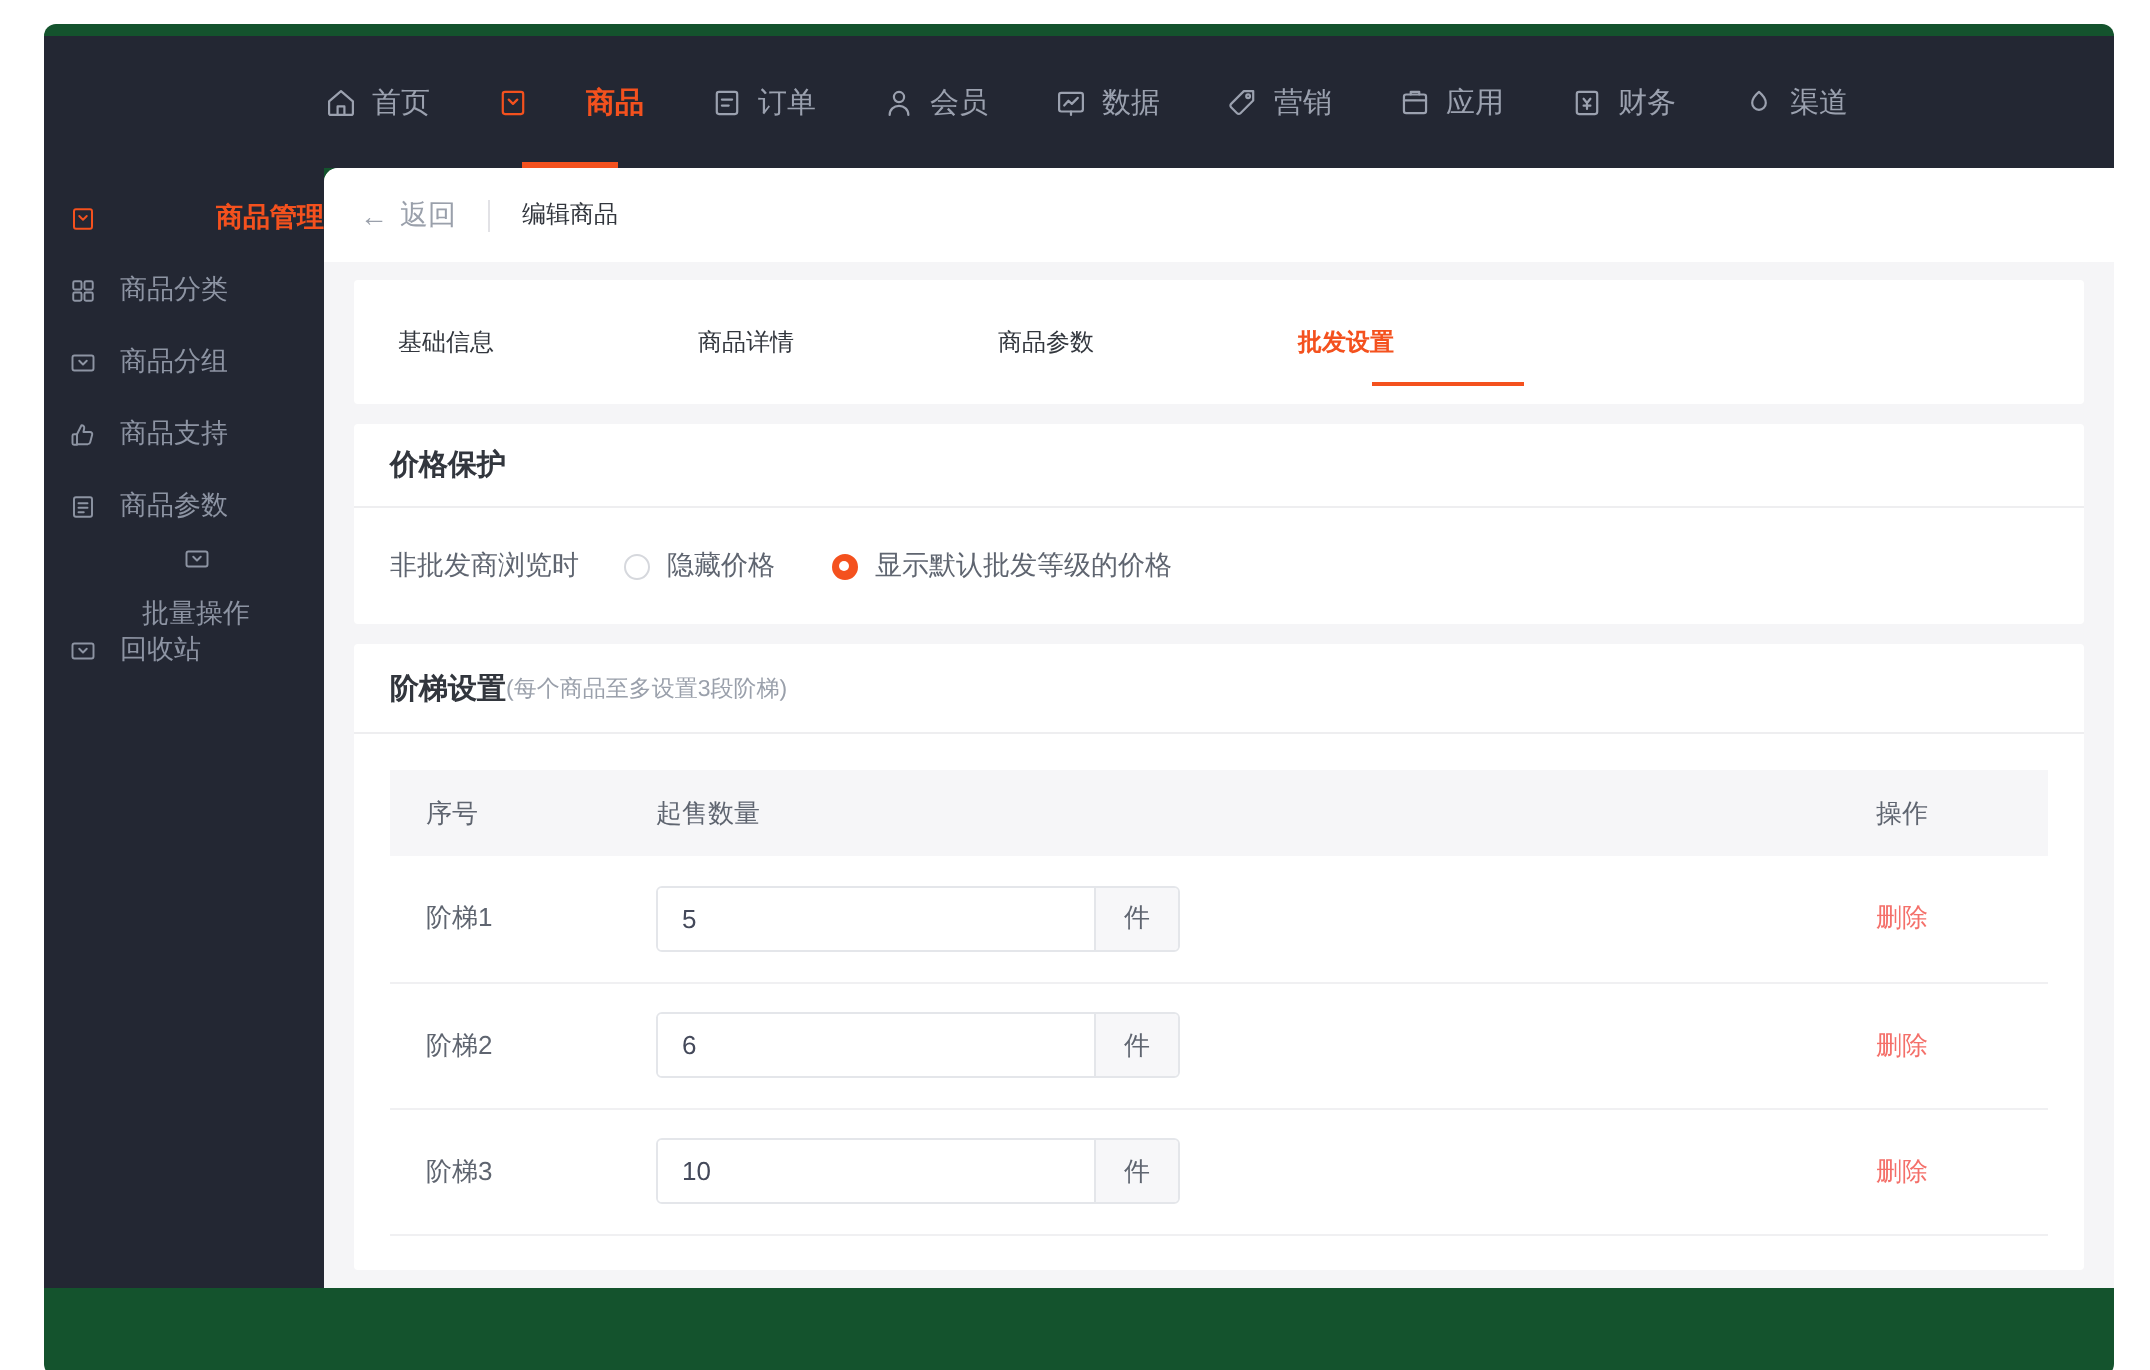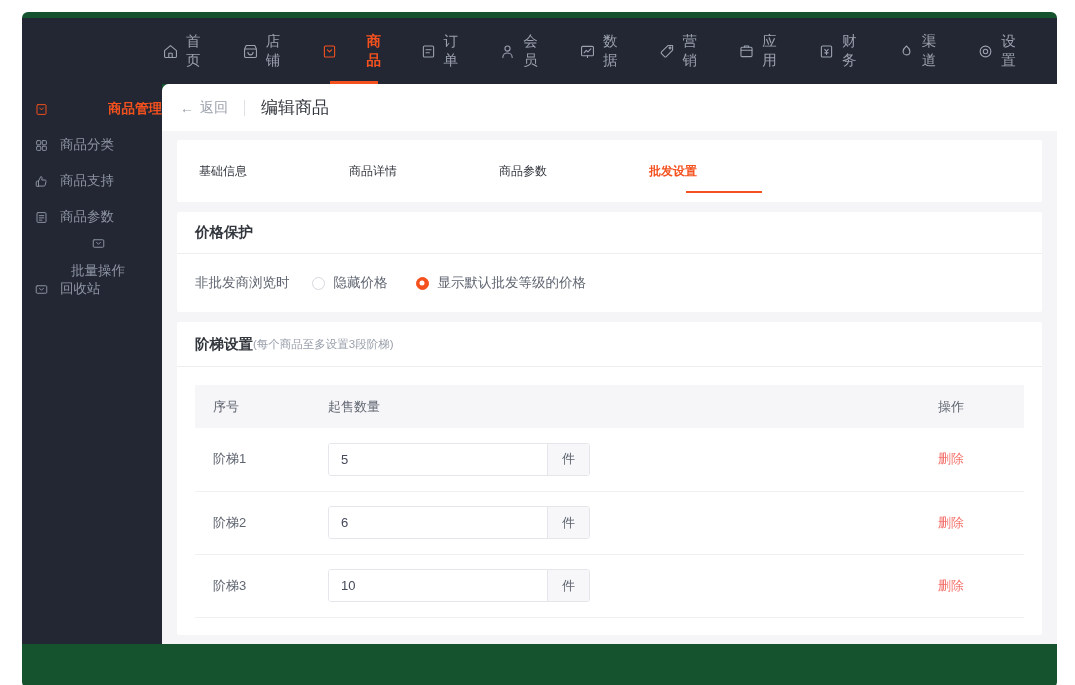--- a/index.html
+++ b/index.html
@@ -91,21 +91,21 @@
     padding-left: 18px;
     border-top-left-radius: 7px;
   }
   #back-link {
     display: flex; align-items: center; gap: 6px;
     color: #9aa0ab; font-size: 14px; cursor: pointer;
   }
   #back-divider {
     width: 1px; height: 16px; background: #e2e2e6; margin: 0 16px;
   }
-  #bc-title { color: #32363d; font-size: 17px; }
+  #bc-title { color: #32363d; font-size: 12px; }
 
   
   #tabcard {
     margin: 9px 15px 0 15px;
     height: 62px;
     background: #ffffff;
     border-radius: 2px;
     display: flex;
     align-items: stretch;
     padding-left: 22px;
@@ -251,30 +251,20 @@
   <div id="topnav">
       <div class="nav-item">
         <span>
           <svg class="nv-ico" viewBox="0 0 20 20" fill="none" stroke="currentColor" stroke-width="1.3" stroke-linecap="round" stroke-linejoin="round">
             <path d="M3 9l7-6 7 6v7a1 1 0 0 1-1 1H4a1 1 0 0 1-1-1z"></path>
             <path d="M8 17v-5h4v5"></path>
           </svg>
         </span>
         <span>首页</span>
       </div>
-      <div class="nav-item">
-        <span>
-          <svg class="nv-ico" viewBox="0 0 20 20" fill="none" stroke="currentColor" stroke-width="1.3" stroke-linecap="round" stroke-linejoin="round">
-            <rect x="3" y="7" width="14" height="10" rx="1.5"></rect>
-            <path d="M3 7l2-4h10l2 4"></path>
-            <path d="M7 11a3 3 0 0 0 6 0"></path>
-          </svg>
-        </span>
-        <span>店铺</span>
-      </div>
       <div class="nav-item active">
         <span>
           <svg class="nv-ico" viewBox="0 0 20 20" fill="none" stroke="currentColor" stroke-width="1.3" stroke-linecap="round" stroke-linejoin="round">
             <rect x="4" y="3.5" width="12" height="13" rx="1.3"></rect>
             <path d="M7.5 8l2.5 2.5L12.5 8"></path>
           </svg>
         </span>
         <span>商品</span>
         <span class="nav-underline"></span>
       </div>
@@ -333,29 +323,20 @@
         </span>
         <span>财务</span>
       </div>
       <div class="nav-item">
         <span>
           <svg class="nv-ico" viewBox="0 0 20 20" fill="none" stroke="currentColor" stroke-width="1.3" stroke-linecap="round" stroke-linejoin="round">
             <path d="M10 3.5c2.6 2.2 4 4.4 4 6.5a4 4 0 0 1-8 0c0-2.1 1.4-4.3 4-6.5z"></path>
           </svg>
         </span>
         <span>渠道</span>
-      </div>
-      <div class="nav-item">
-        <span>
-          <svg class="nv-ico" viewBox="0 0 20 20" fill="none" stroke="currentColor" stroke-width="1.3" stroke-linecap="round" stroke-linejoin="round">
-            <circle cx="10" cy="10" r="2.6"></circle>
-            <circle cx="10" cy="10" r="6.3"></circle>
-          </svg>
-        </span>
-        <span>设置</span>
       </div>
     </div>
 
   <div id="sidebar">
       <div class="side-item active" style="margin-bottom: 2px;">
         <span>
           <svg class="sv-ico" viewBox="0 0 20 20" fill="none" stroke="currentColor" stroke-width="1.3" stroke-linecap="round" stroke-linejoin="round">
             <rect x="4" y="3.5" width="12" height="13" rx="1.3"></rect>
             <path d="M7.5 8l2.5 2.5L12.5 8"></path>
           </svg>
@@ -365,20 +346,29 @@
       <div class="side-item" style="margin-bottom: 2px;">
         <span>
           <svg class="sv-ico" viewBox="0 0 20 20" fill="none" stroke="currentColor" stroke-width="1.3" stroke-linecap="round" stroke-linejoin="round">
             <rect x="3.5" y="3.5" width="5.5" height="5.5" rx="1"></rect>
             <rect x="11" y="3.5" width="5.5" height="5.5" rx="1"></rect>
             <rect x="3.5" y="11" width="5.5" height="5.5" rx="1"></rect>
             <rect x="11" y="11" width="5.5" height="5.5" rx="1"></rect>
           </svg>
         </span>
         <span>商品分类</span>
+      </div>
+      <div class="side-item" style="margin-bottom: 2px;">
+        <span>
+          <svg class="sv-ico" viewBox="0 0 20 20" fill="none" stroke="currentColor" stroke-width="1.3" stroke-linecap="round" stroke-linejoin="round">
+            <rect x="3" y="5" width="14" height="10" rx="1.3"></rect>
+            <path d="M7.5 8.5l2.5 2.5 2.5-2.5"></path>
+          </svg>
+        </span>
+        <span>商品分组</span>
       </div>
       <div class="side-item" style="margin-bottom: 2px;">
         <span>
           <svg class="sv-ico" viewBox="0 0 20 20" fill="none" stroke="currentColor" stroke-width="1.3" stroke-linecap="round" stroke-linejoin="round">
             <path d="M6 9.5v7H4a1 1 0 0 1-1-1v-5a1 1 0 0 1 1-1z"></path>
             <path d="M6 9.5l3-6c1.3 0 2 .9 1.8 2L10.3 8h4.4c1 0 1.7.9 1.4 1.9l-1.3 5a1.6 1.6 0 0 1-1.5 1.2H6"></path>
           </svg>
         </span>
         <span>商品支持</span>
       </div>

